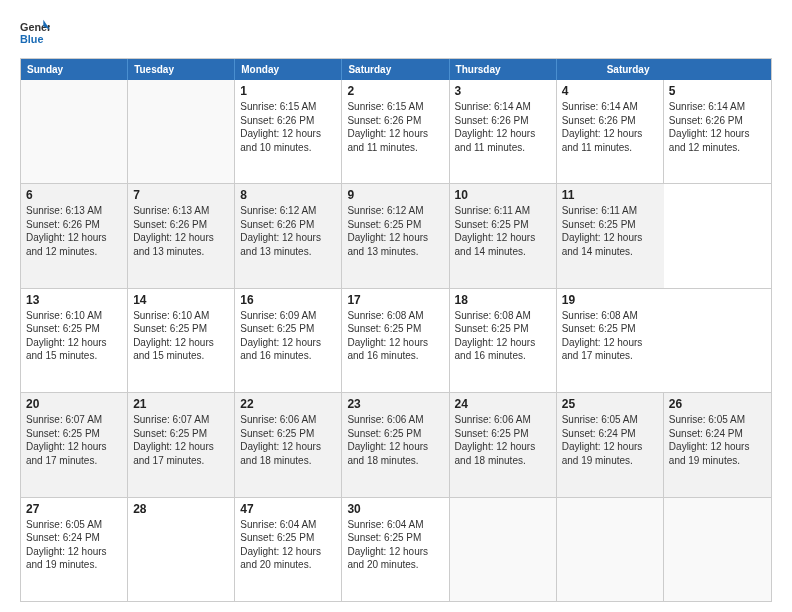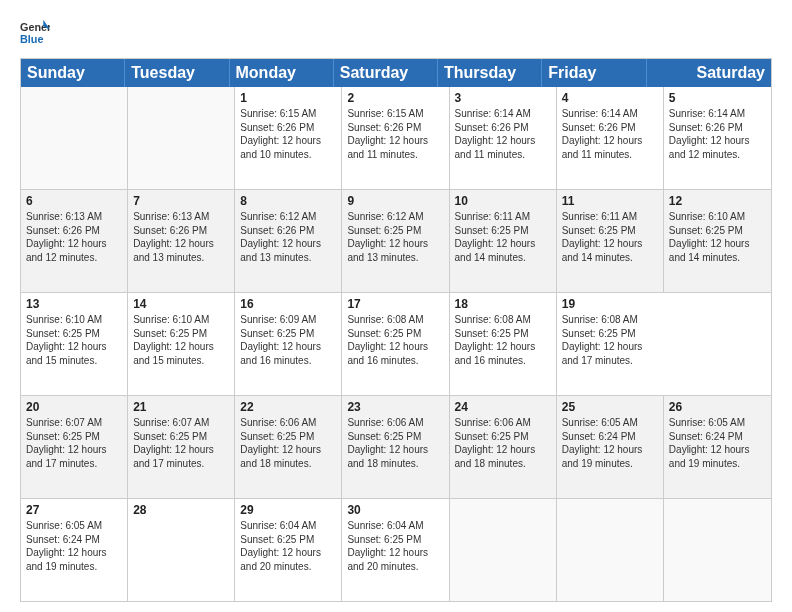--- a/index.html
+++ b/index.html
@@ -51,21 +51,21 @@
       flex-direction: column;
       border: 1px solid #ccc;
     }
     .cal-header {
       display: grid;
       grid-template-columns: repeat(7, 1fr);
       background: #2a6db5;
     }
     .cal-header-cell {
       color: #fff;
-      font-size: 16px;
+      font-size: 10px;
       font-weight: bold;
       padding: 5px 6px;
       text-align: left;
       border-right: 1px solid #4a8fd0;
     }
     .cal-header-cell:last-child { border-right: none; margin-left: 44px; }
     .cal-body {
       flex: 1;
       display: flex;
       flex-direction: column;
@@ -121,21 +121,20 @@
     </div>
   </div>
 
   <div class="calendar">
     <div class="cal-header" id="cal-header">
         <div class="cal-header-cell">Sunday</div>
         <div class="cal-header-cell">Tuesday</div>
         <div class="cal-header-cell">Monday</div>
         <div class="cal-header-cell">Saturday</div>
         <div class="cal-header-cell">Thursday</div>
-        <div class="cal-header-cell">Friday</div>
         <div class="cal-header-cell">Saturday</div>
       </div>
     <div class="cal-body" id="cal-body">
         <div class="cal-row">
           <div class="cal-cell empty"></div>
           <div class="cal-cell empty"></div>
           <div class="cal-cell">
             <div class="day-num">1</div>
             <div class="day-info">Sunrise: 6:15 AM
 Sunset: 6:26 PM
@@ -196,26 +195,20 @@
             <div class="day-info">Sunrise: 6:11 AM
 Sunset: 6:25 PM
 Daylight: 12 hours and 14 minutes.</div>
           </div>
           <div class="cal-cell">
             <div class="day-num">11</div>
             <div class="day-info">Sunrise: 6:11 AM
 Sunset: 6:25 PM
 Daylight: 12 hours and 14 minutes.</div>
           </div>
-          <div class="cal-cell">
-            <div class="day-num">12</div>
-            <div class="day-info">Sunrise: 6:10 AM
-Sunset: 6:25 PM
-Daylight: 12 hours and 14 minutes.</div>
-          </div>
         </div>
         <div class="cal-row">
           <div class="cal-cell">
             <div class="day-num">13</div>
             <div class="day-info">Sunrise: 6:10 AM
 Sunset: 6:25 PM
 Daylight: 12 hours and 15 minutes.</div>
           </div>
           <div class="cal-cell">
             <div class="day-num">14</div>
@@ -296,21 +289,21 @@
           <div class="cal-cell">
             <div class="day-num">27</div>
             <div class="day-info">Sunrise: 6:05 AM
 Sunset: 6:24 PM
 Daylight: 12 hours and 19 minutes.</div>
           </div>
           <div class="cal-cell">
             <div class="day-num">28</div>
           </div>
           <div class="cal-cell">
-            <div class="day-num">29</div>
+            <div class="day-num">47</div>
             <div class="day-info">Sunrise: 6:04 AM
 Sunset: 6:25 PM
 Daylight: 12 hours and 20 minutes.</div>
           </div>
           <div class="cal-cell">
             <div class="day-num">30</div>
             <div class="day-info">Sunrise: 6:04 AM
 Sunset: 6:25 PM
 Daylight: 12 hours and 20 minutes.</div>
           </div>

